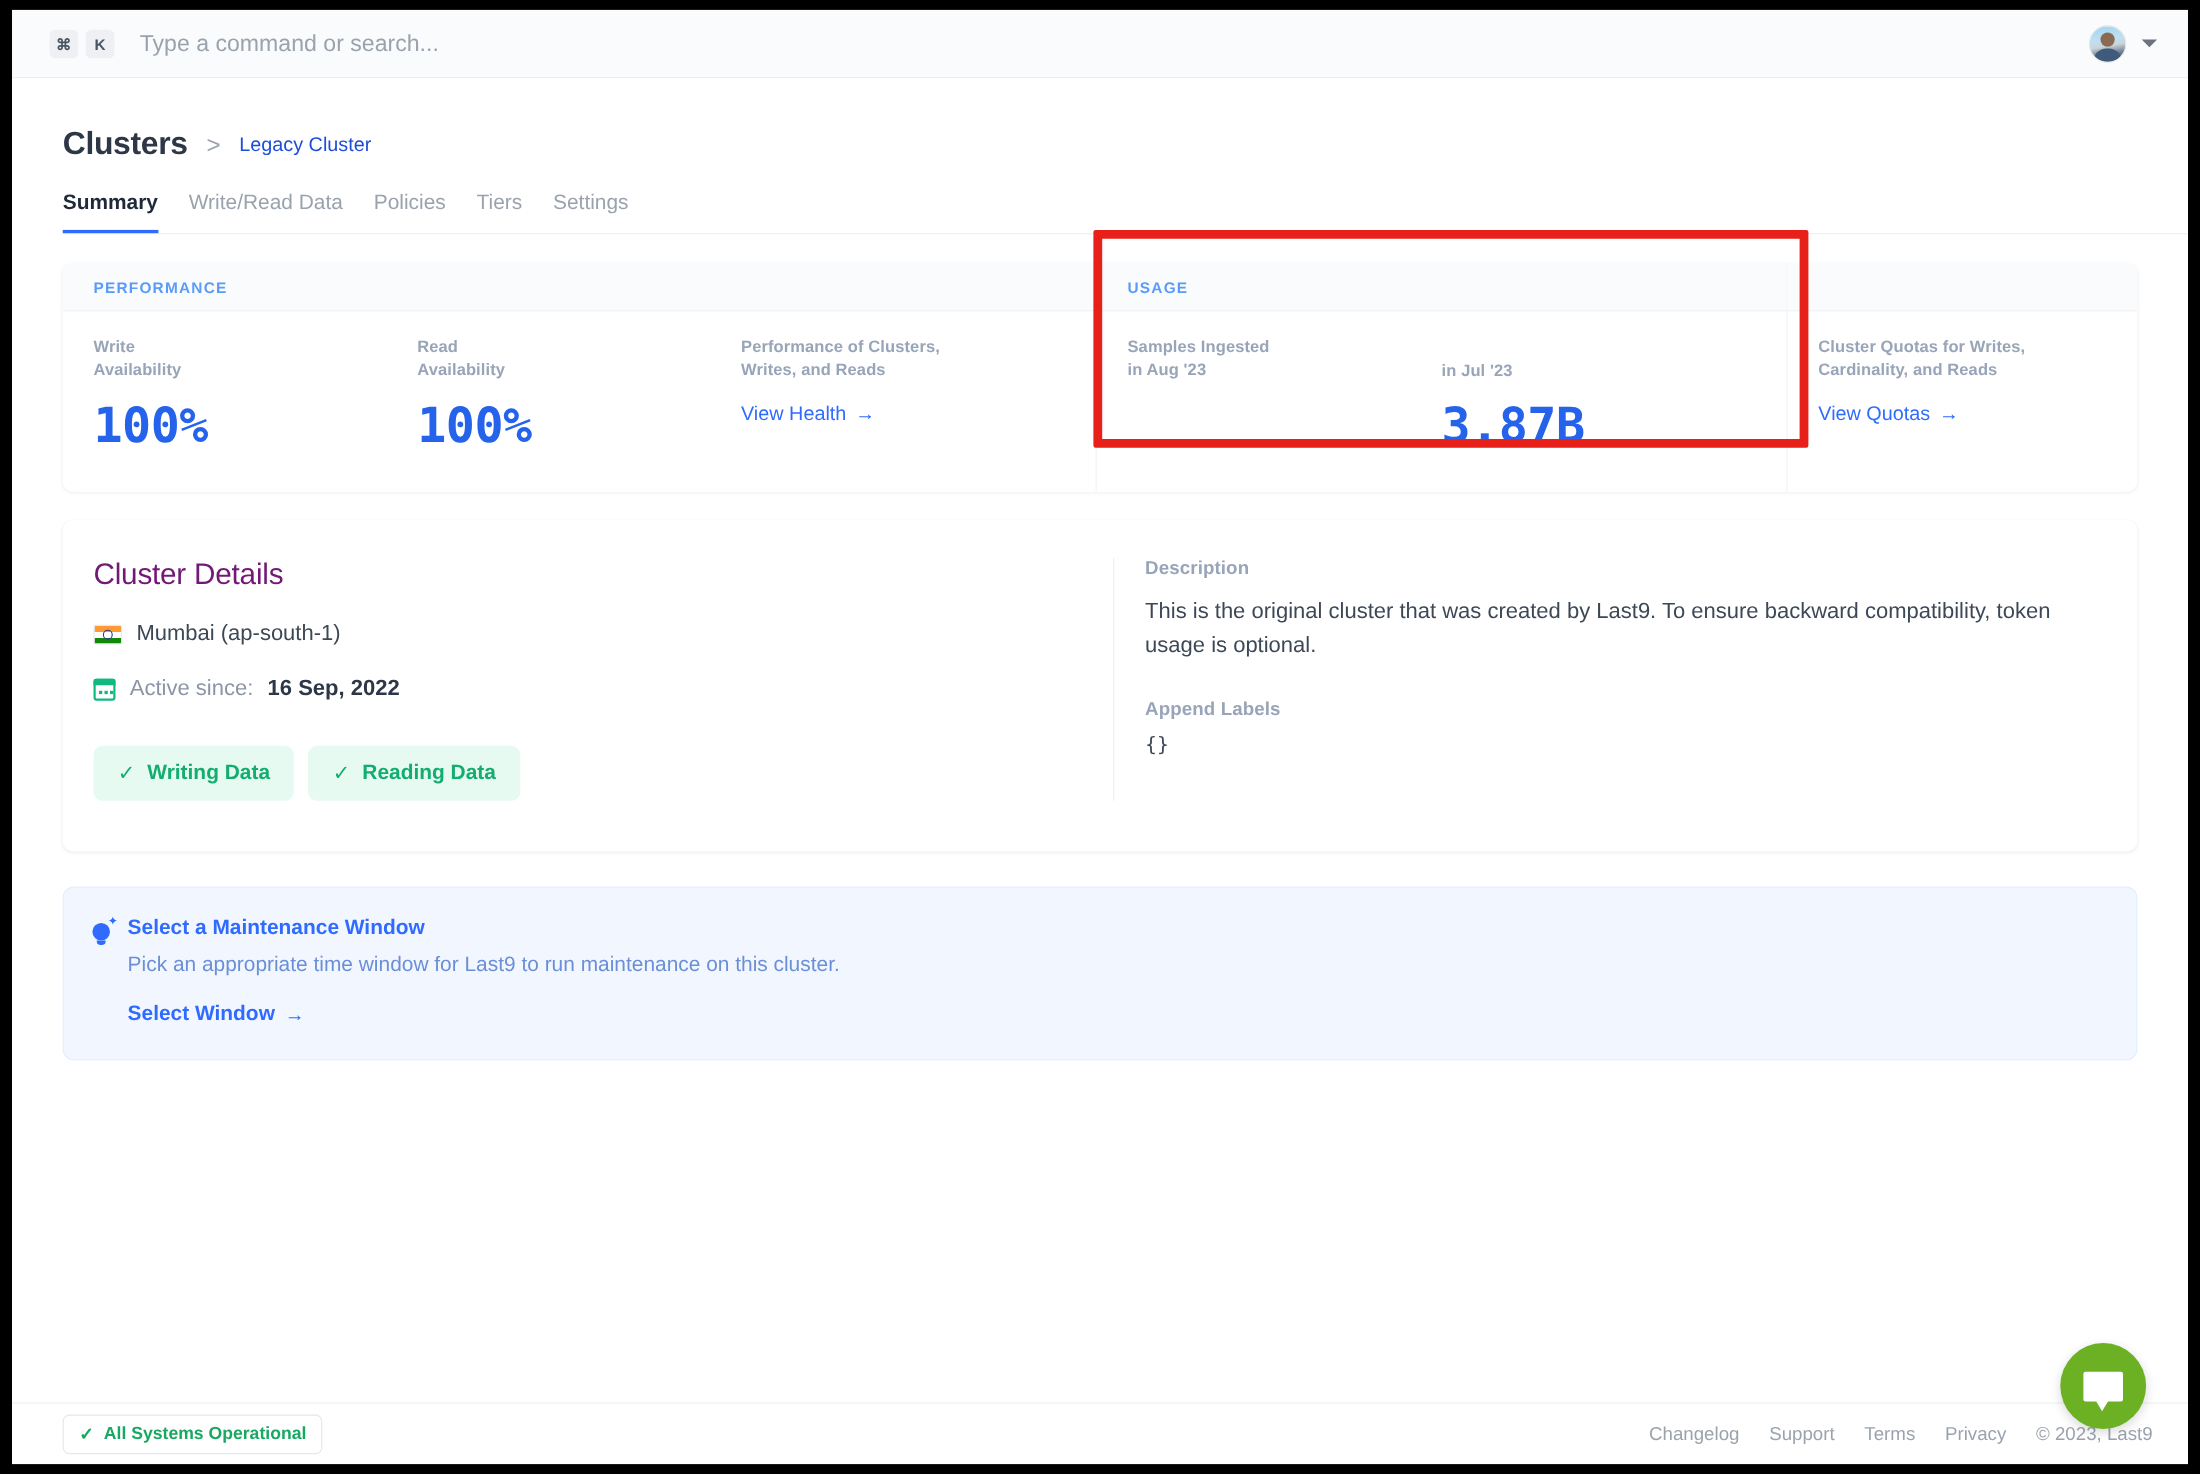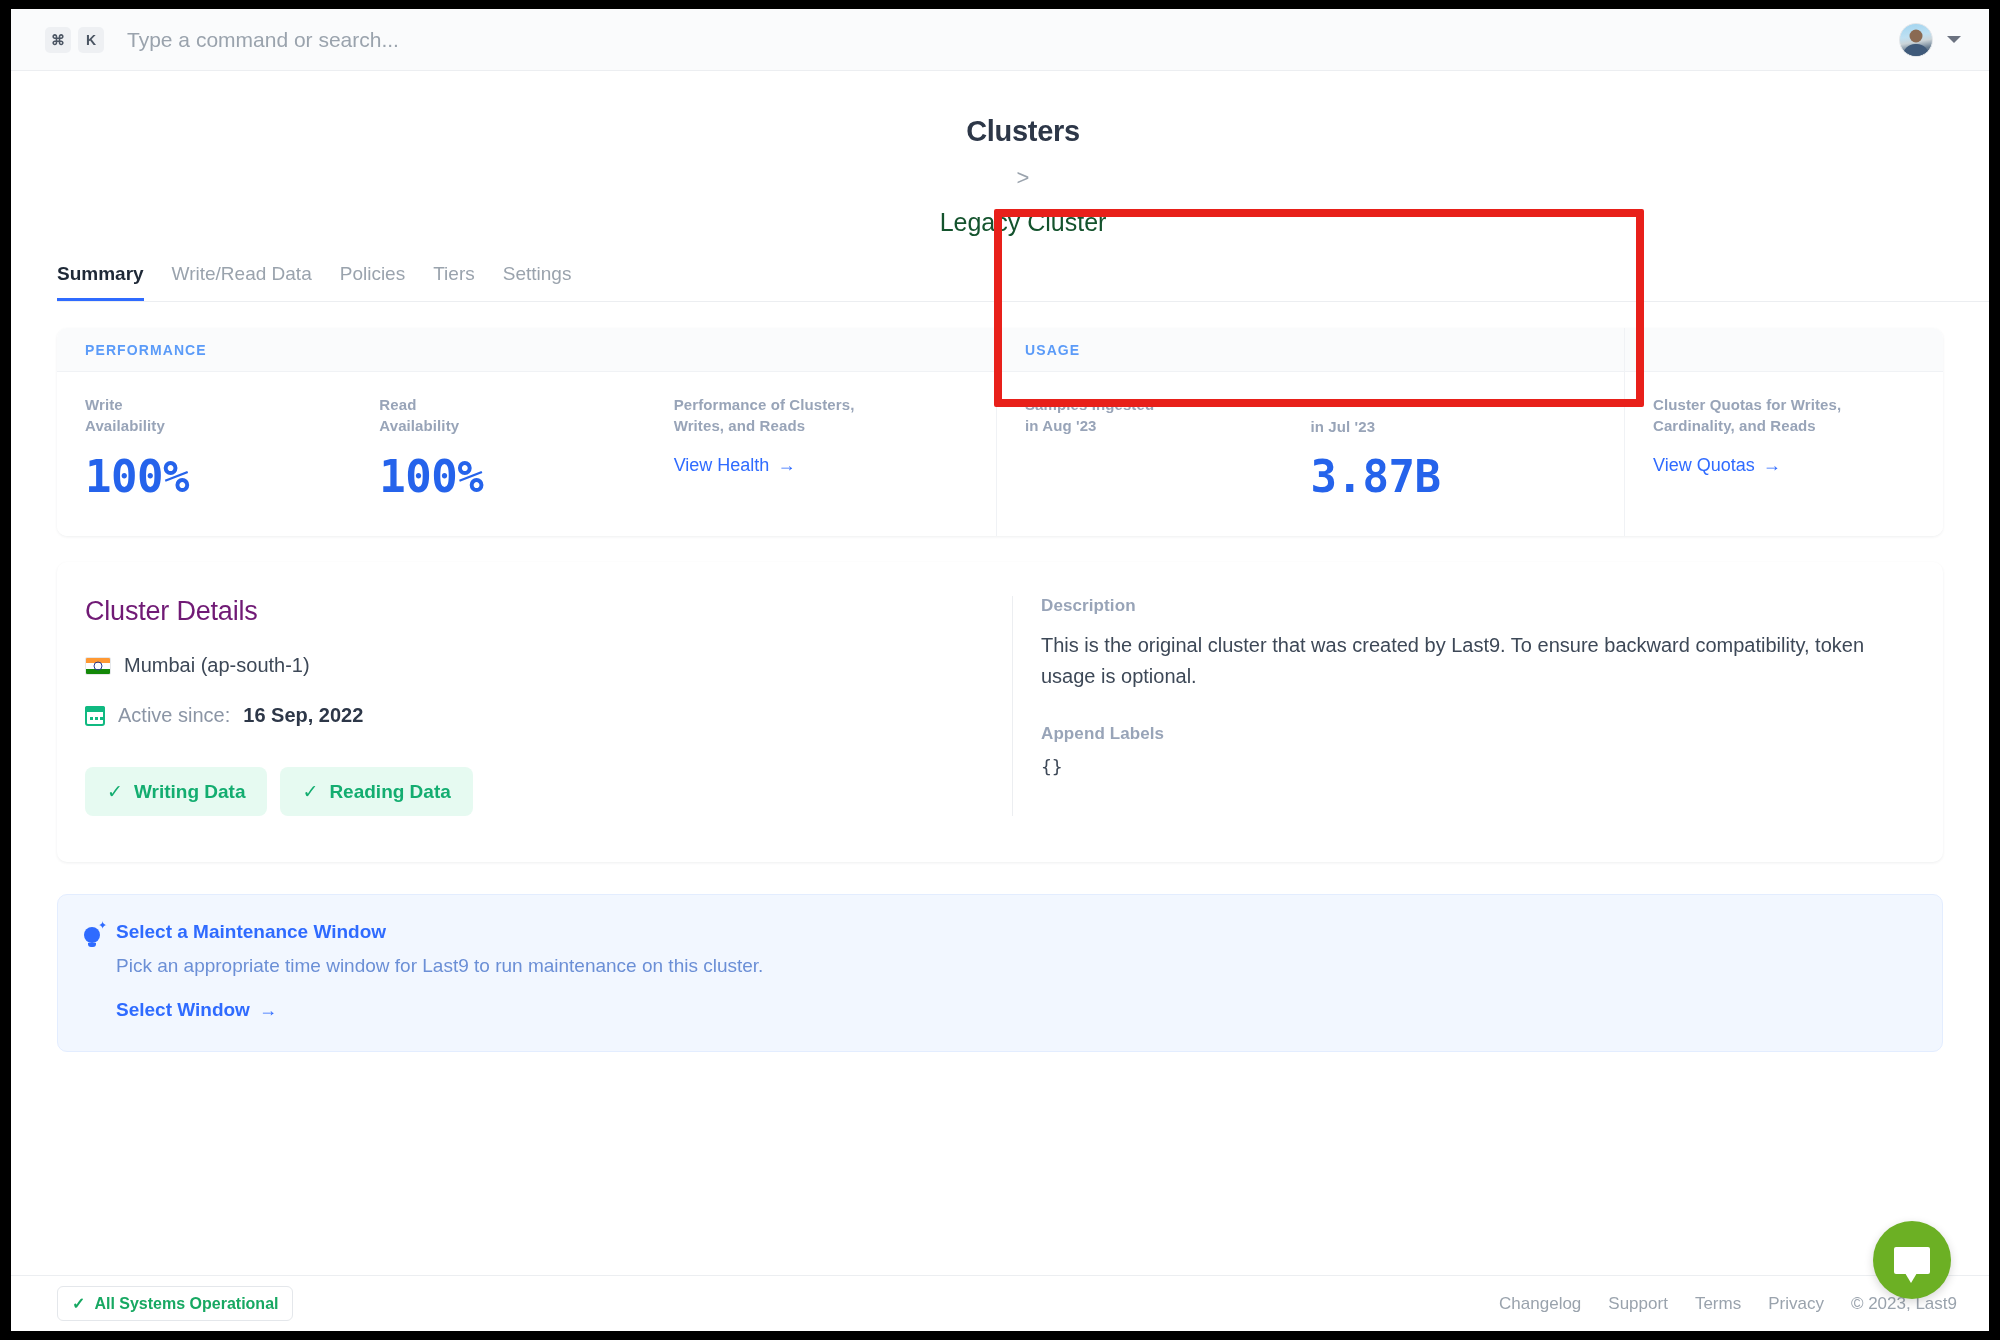--- a/index.html
+++ b/index.html
@@ -73,25 +73,24 @@
     border-right: 7px solid transparent;
     border-top: 7px solid #6b7280;
   }
 
   
   .page { position: absolute; left: 0; top: 62px; right: 0; bottom: 56px; background: #fff; }
 
   .breadcrumb {
     display: flex; align-items: center; gap: 17px;
     margin: 44px 0 0 46px;
-    flex-direction: column;
   }
   .crumb-root { font-size: 29px; font-weight: 700; color: #2d3748; letter-spacing: -0.3px; }
   .crumb-sep { font-size: 22px; color: #9aa3ad; }
-  .crumb-leaf { font-size: 25px; color: #14532d; }
+  .crumb-leaf { font-size: 18px; color: #1d4ed8; }
 
   .tabs {
     display: flex; align-items: flex-end; gap: 28px;
     margin: 26px 0 0 46px;
     border-bottom: 1px solid #eceef1;
     padding-bottom: 0;
     width: calc(100% - 46px);
   }
   .tab {
     font-size: 19px; color: #9aa3ad; padding-bottom: 13px;

